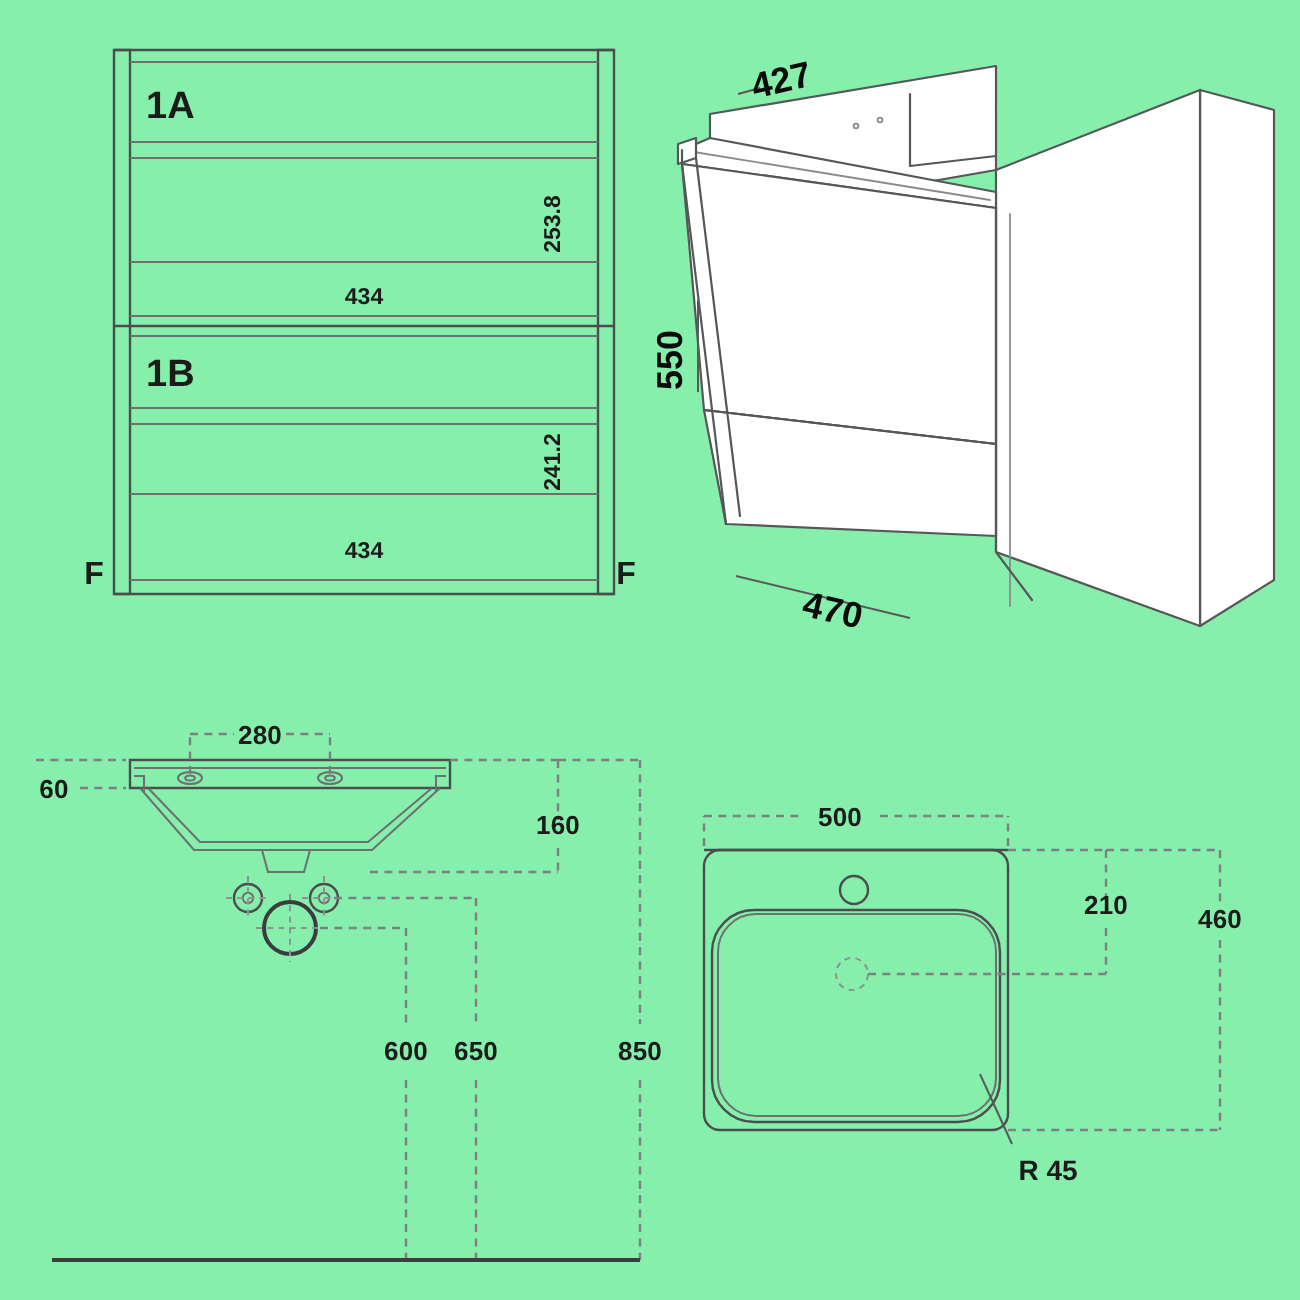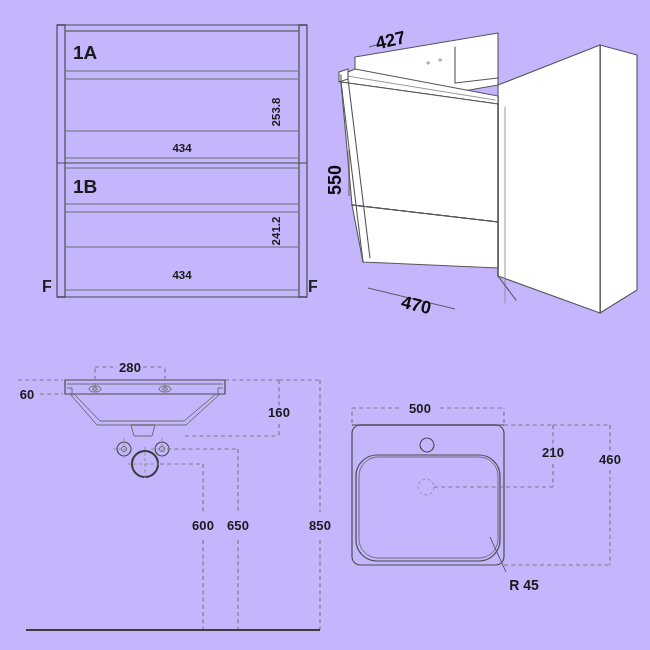--- a/index.html
+++ b/index.html
@@ -10,21 +10,21 @@
   body {
     width: 650px;
     height: 650px;
     font-family: "Liberation Sans", sans-serif;
     overflow: hidden;
   }
   #drawing-root {
     position: relative;
     width: 650px;
     height: 650px;
-    background: #c4b5fd;
+    background: #86efac;
   }
   svg.sheet {
     display: block;
     width: 650px;
     height: 650px;
   }
   .solid-thin {
     fill: none;
     stroke: #6d6f71;
     stroke-width: 1;

